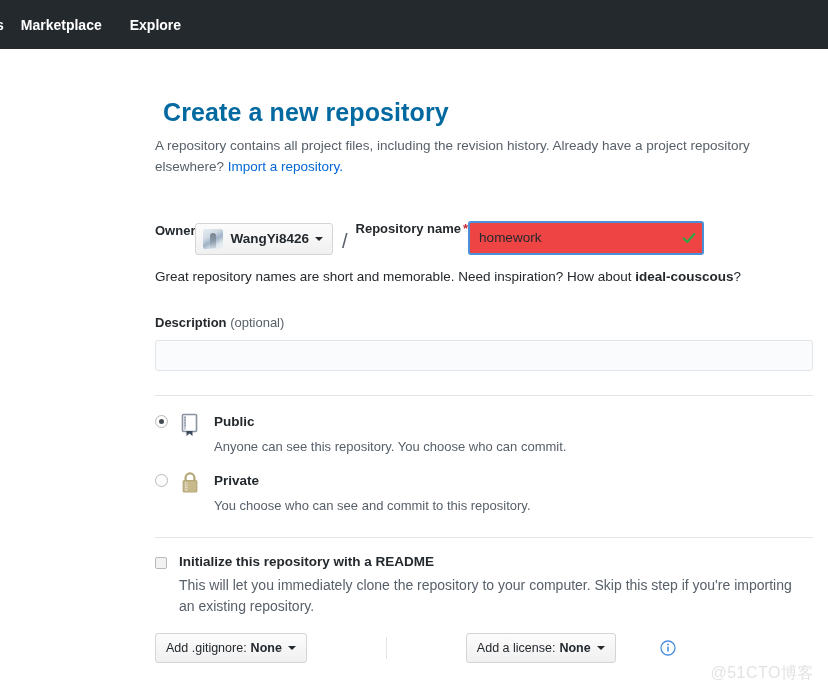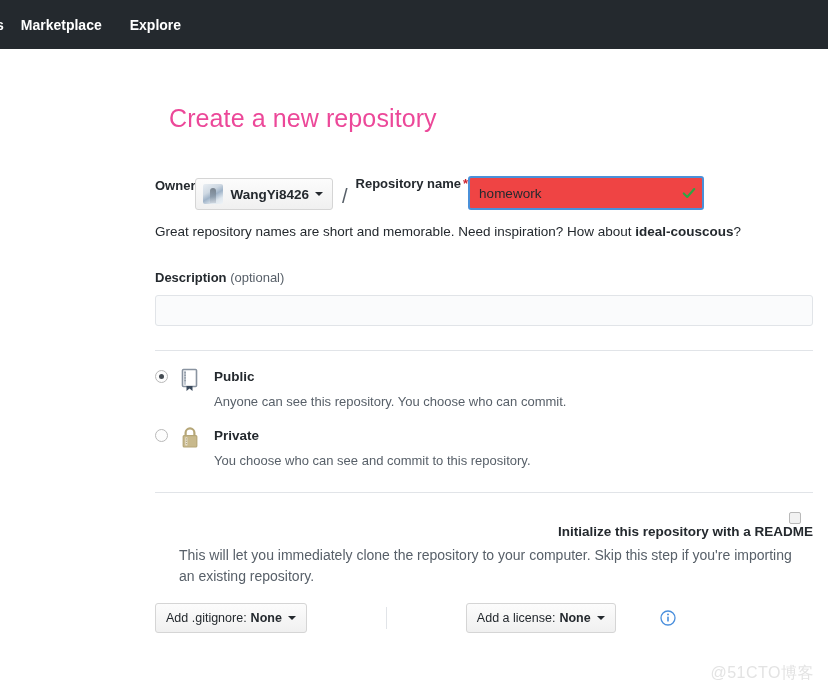--- a/index.html
+++ b/index.html
@@ -35,24 +35,24 @@
     width: 828px; height: 648px;
     background: #ffffff;
   }
   .container {
     position: absolute;
     left: 155px; top: 41px;
     width: 658px;
   }
 
   h1.title {
-    margin: 14px;
+    margin: 8px;
     font-size: 25px;
-    font-weight: normal;
-    color: #ec4899;
+    font-weight: bold;
+    color: #0369a1;
     letter-spacing: 0.1px;
   }
   .subtitle {
     margin-top: 9px;
     font-size: 13.5px;
     color: #586069;
     line-height: 1.55;
   }
   .link { color: #0366d6; text-decoration: none; }
 
@@ -196,21 +196,21 @@
     border-radius: 50%;
     background: #444b52;
   }
   .vis-icon { width: 24px; margin-right: 10px; flex: none; padding-top: 1px; }
   .vis-text { padding-top: 0; }
   .vis-title { font-size: 13.5px; font-weight: bold; color: #24292e; line-height: 1.2; }
   .vis-desc { font-size: 13px; color: #586069; margin-top: 9px; }
 
   
   .readme-block { margin-top: 16px; }
-  .readme-row { display: flex; align-items: flex-end; flex-direction: column; }
+  .readme-row { display: flex; align-items: flex-start; }
   .checkbox {
     width: 12px; height: 12px;
     border: 1px solid #b9b9b9;
     border-radius: 2px;
     background: #f2f2f2;
     margin: 3px 12px 0 0;
     flex: none;
     cursor: pointer;
   }
   .readme-title { font-size: 13.5px; font-weight: bold; color: #24292e; }
@@ -269,20 +269,24 @@
   <span class="nav-item nav-partial">s</span>
   <span class="nav-item nav-marketplace">Marketplace</span>
   <span class="nav-item">Explore</span>
 </div>
 
 <div class="page">
   <div class="container">
 
     <h1 class="title">Create a new repository</h1>
 
+    <div class="subtitle">
+      <span>A repository contains all project files, including the revision history. Already have a project repository elsewhere?</span>
+      <a class="link" href="#">Import a repository.</a>
+    </div>
 
     <div class="fields-row">
 
       <div class="field-group">
         <span class="field-label">Owner</span>
         <button class="owner-btn" type="button">
           <span class="avatar"></span>
           <span>WangYi8426</span>
           <span class="caret"></span>
         </button>

